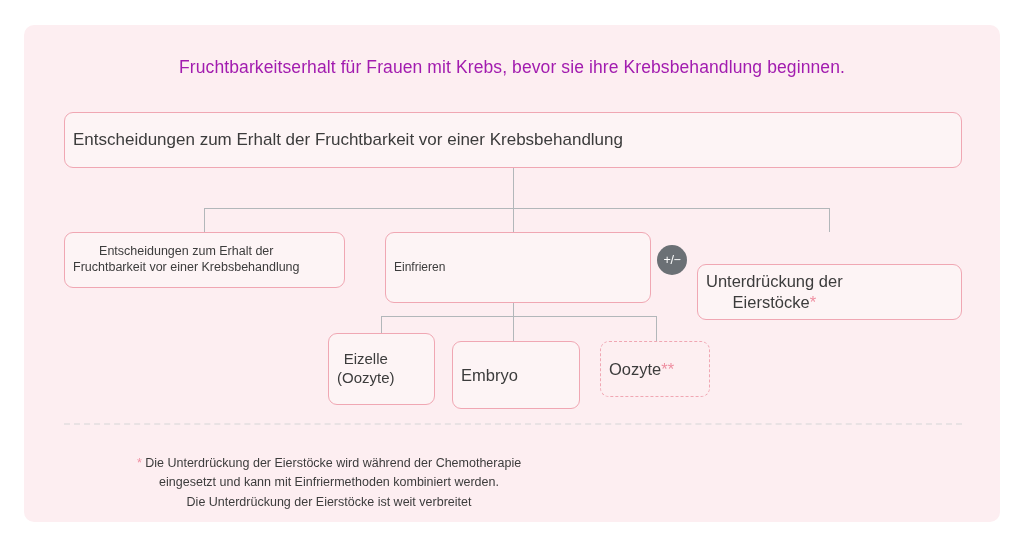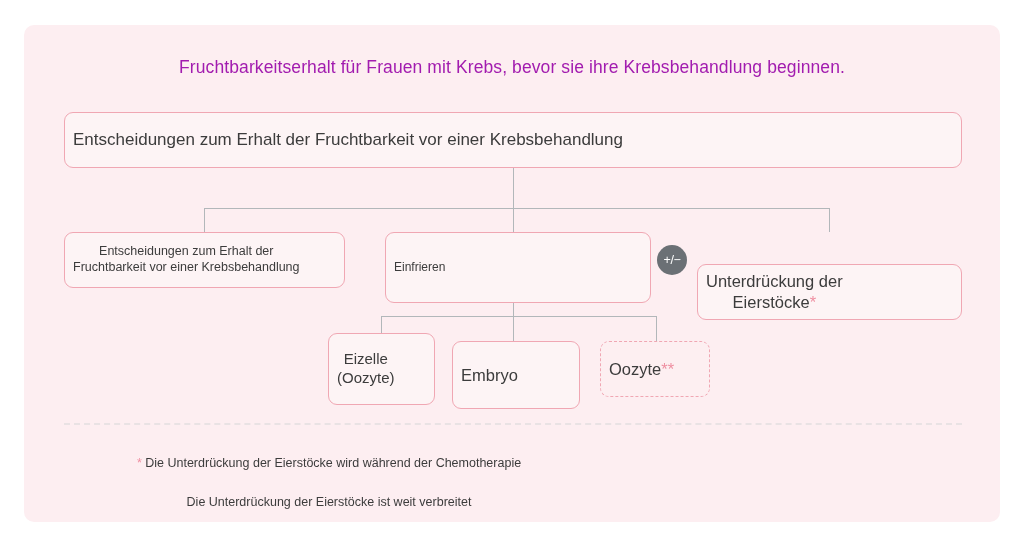--- a/index.html
+++ b/index.html
@@ -131,18 +131,18 @@
     <span>
       <span>Oozyte</span><span class="star">**</span>
     </span>
   </div>
 
   <div id="divider"></div>
 
   <div class="note" id="note-1">
     <span class="marker">*</span>
     <span>Die Unterdrückung der Eierstöcke wird während der Chemotherapie</span><br>
-    <br>
+    <span>eingesetzt und kann mit Einfriermethoden kombiniert werden.</span><br>
     <span>Die Unterdrückung der Eierstöcke ist weit verbreitet</span>
   </div>
 
 
 </div>
 
 </body></html>

